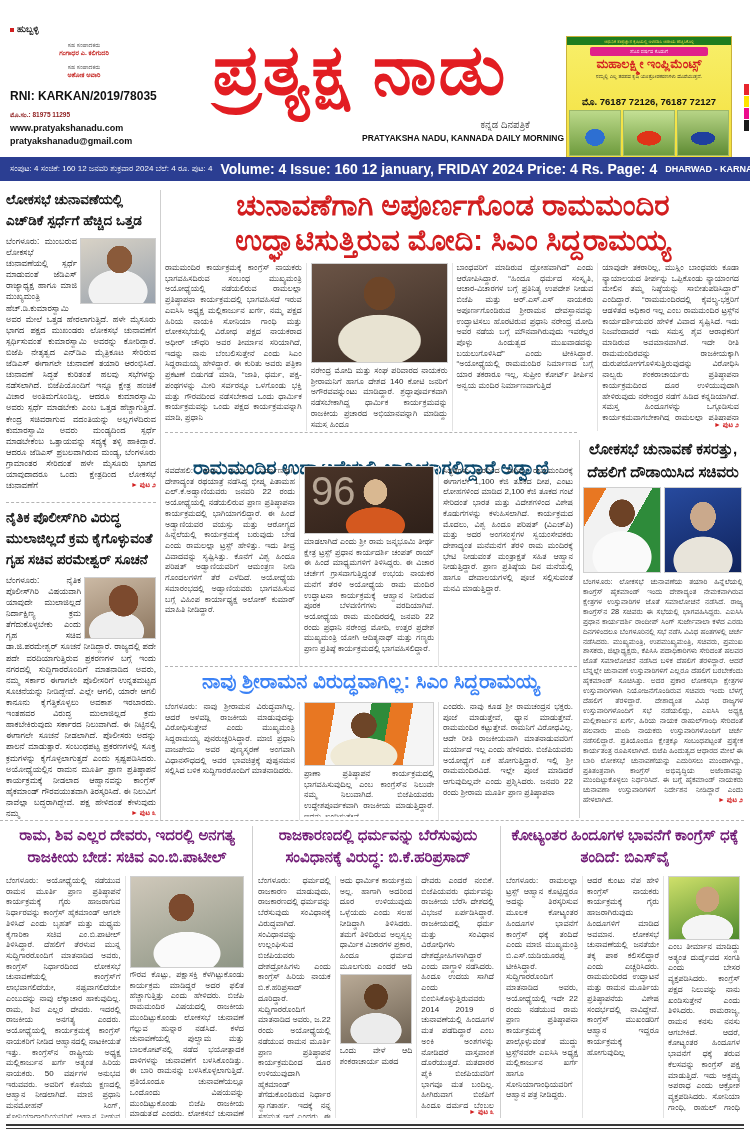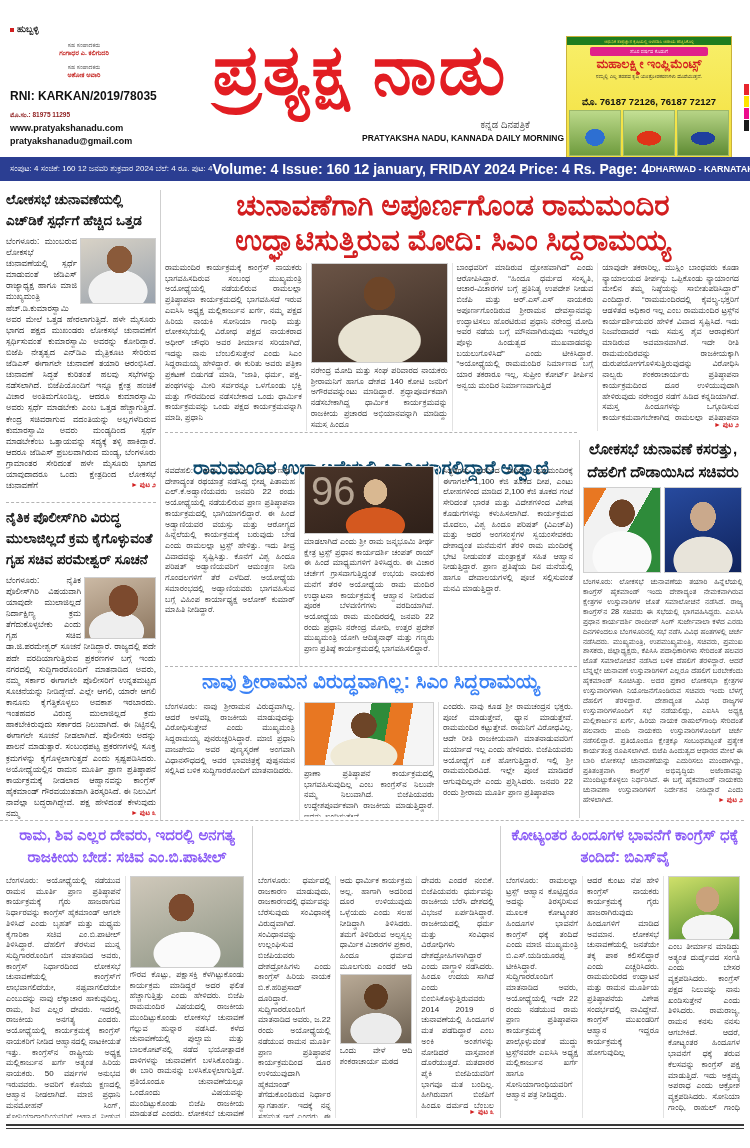--- a/index.html
+++ b/index.html
@@ -35,21 +35,21 @@
   .ad-imgs { display:flex; gap:2px; padding:2px 2px 0; }
   .ad-img { flex:1; height:46px; border:1px solid #9db86a; }
   .ad-img.i1 { background:radial-gradient(16px 14px at 50% 60%,#2d6fd2 0 60%,transparent 61%),linear-gradient(180deg,#bcd98a,#6f9c3e); }
   .ad-img.i2 { background:radial-gradient(20px 12px at 50% 62%,#e03318 0 60%,transparent 61%),linear-gradient(180deg,#c4e094,#6f9c3e); }
   .ad-img.i3 { background:radial-gradient(20px 11px at 50% 62%,#1f3f9e 0 60%,transparent 61%),linear-gradient(180deg,#b7d486,#5f8c34); }
   .ad-strip2 { background:#2d8a2d; color:#fff; font-size:4.5px; text-align:center; padding:1.5px 1px; margin-top:2px; white-space:nowrap; overflow:hidden; }
   .regmarks { position:absolute; left:744px; top:84px; width:5px; }
   .regmarks div { width:5px; height:11px; margin-bottom:1px; }
   
   .infobar { position:absolute; left:0; top:157px; width:750px; height:24px; background:#2b3e92;
-             color:#fff; display:flex; align-items:center; padding:0 10px; gap:0; }
+             color:#fff; display:flex; align-items:center; padding:0 10px; gap:8px; }
   .ib-kn { font-size:8px; white-space:nowrap; }
   .ib-en { font-size:14px; font-weight:bold; white-space:nowrap; flex:1; text-align:center; }
   .ib-reg { font-size:9px; font-weight:bold; white-space:nowrap; }
   
   .hl { font-weight:bold; color:#111; }
   .body-txt { font-size:8px; line-height:1.34; text-align:justify; color:#262626; overflow:hidden; }
   .cols { display:flex; }
   .col { flex:1; padding:0 4px; border-left:1px solid #e2e2e2; overflow:hidden; }
   .col:first-child { border-left:none; padding-left:0; }
   .photo { border:1px solid #cfcfcf; }
@@ -89,21 +89,21 @@
   .ph-sonia { width:78px; height:86px;
             background:radial-gradient(13px 15px at 50% 34%,#caa98c 0 97%,transparent),radial-gradient(30px 24px at 50% 86%,#e8e4da 0 97%,transparent),linear-gradient(160deg,#274a9e,#10235c); }
   .sonia .body-txt { margin-top:4px; height:234px; font-size:7.4px; }
   
   .sd2-hl { position:absolute; left:165px; top:670px; width:412px; text-align:center;
             font-size:20px; font-weight:bold; color:#3b82f6; white-space:nowrap; }
   .sd2-body { position:absolute; left:165px; top:702px; width:412px; height:118px; }
   .ph-siddu2 { width:100%; height:64px; margin-bottom:3px;
             background:radial-gradient(13px 13px at 46% 36%,#6d4528 0 97%,transparent),radial-gradient(34px 18px at 46% 85%,#f0ead6 0 97%,transparent),linear-gradient(100deg,#e87722 0 22%,#f5f5f5 22% 48%,#2e8b3a 48% 62%,#e87722 62% 78%,#f5f5f5 78% 100%); }
   
-  .bot-hl { position:absolute; text-align:center; font-size:15px; line-height:1.45; font-weight:bold; color:#8b5cf6; top:824px; }
+  .bot-hl { position:absolute; text-align:center; font-size:15px; line-height:1.45; font-weight:bold; color:#701a75; top:824px; }
   .bot-body { position:absolute; top:876px; height:242px; }
   .ph-patil { width:100%; height:92px; margin-bottom:2px;
             background:radial-gradient(13px 14px at 45% 34%,#7c4a2e 0 97%,transparent),radial-gradient(34px 22px at 50% 85%,#fafafa 0 97%,transparent),linear-gradient(160deg,#cfc8ba,#8f9686); }
   .ph-hari { width:100%; height:70px; margin:2px 0;
             background:radial-gradient(12px 13px at 50% 32%,#5f3c22 0 97%,transparent),radial-gradient(26px 18px at 50% 82%,#ececec 0 97%,transparent),linear-gradient(160deg,#b9aa96,#6d6152); }
   .ph-bsy { width:100%; height:64px; margin-bottom:2px;
             background:radial-gradient(12px 13px at 55% 36%,#caa27b 0 97%,transparent),radial-gradient(26px 16px at 55% 86%,#f5f5f5 0 97%,transparent),linear-gradient(160deg,#cfe06a,#4f8a2e); }
 </style>
 </head>
 <body>
@@ -242,20 +242,21 @@
   <div class="bot-body cols" style="left:6px; width:242px">
     <div class="col body-txt">ಬೆಂಗಳೂರು: ಅಯೋಧ್ಯೆಯಲ್ಲಿ ನಡೆಯುವ ರಾಮನ ಮೂರ್ತಿ ಪ್ರಾಣ ಪ್ರತಿಷ್ಠಾಪನೆ ಕಾರ್ಯಕ್ರಮಕ್ಕೆ ಗೈರು ಹಾಜರಾಗುವ ನಿರ್ಧಾರವನ್ನು ಕಾಂಗ್ರೆಸ್ ಹೈಕಮಾಂಡ್ ಆಗಲೇ ತಿಳಿಸಿದೆ ಎಂದು ಬೃಹತ್ ಮತ್ತು ಮಧ್ಯಮ ಕೈಗಾರಿಕಾ ಸಚಿವ ಎಂ.ಬಿ.ಪಾಟೀಲ್ ತಿಳಿಸಿದ್ದಾರೆ. ದೆಹಲಿಗೆ ತೆರಳುವ ಮುನ್ನ ಸುದ್ದಿಗಾರರೊಂದಿಗೆ ಮಾತನಾಡಿದ ಅವರು, ಕಾಂಗ್ರೆಸ್ ನಿರ್ಧಾರದಿಂದ ಲೋಕಸಭೆ ಚುನಾವಣೆಯಲ್ಲಿ ಕಾಂಗ್ರೆಸ್‌ಗೆ ಲಾಭವಾಗಲಿದೆಯೇ, ನಷ್ಟವಾಗಲಿದೆಯೇ ಎಂಬುದನ್ನು ನಾವು ಲೆಕ್ಕಾಚಾರ ಹಾಕುವುದಿಲ್ಲ. ರಾಮ, ಶಿವ ಎಲ್ಲರ ದೇವರು. ಇದರಲ್ಲಿ ರಾಜಕೀಯ ಅನಗತ್ಯ ಎಂದರು. ಅಯೋಧ್ಯೆಯಲ್ಲಿ ಕಾರ್ಯಕ್ರಮಕ್ಕೆ ಕಾಂಗ್ರೆಸ್ ನಾಯಕರಿಗೆ ನೀಡಿದ ಆಹ್ವಾನದಲ್ಲಿ ನಾಟಕೀಯತೆ ಇತ್ತು. ಕಾಂಗ್ರೆಸ್‌ನ ರಾಷ್ಟ್ರೀಯ ಅಧ್ಯಕ್ಷ ಮಲ್ಲಿಕಾರ್ಜುನ ಖರ್ಗೆ ಅತ್ಯಂತ ಹಿರಿಯ ನಾಯಕರು. 50 ವರ್ಷಗಳ ಅನುಭವ ಇರುವವರು. ಅವರಿಗೆ ಕೊನೆಯ ಕ್ಷಣದಲ್ಲಿ ಆಹ್ವಾನ ನೀಡಲಾಗಿದೆ. ಮಾಜಿ ಪ್ರಧಾನಿ ಮನಮೋಹನ್ ಸಿಂಗ್, ಸೋನಿಯಾಗಾಂಧಿಯವರಿಗೆ ಆಹ್ವಾನ ನೀಡುವ ವಿಷಯದಲ್ಲೂ ನೇಪಮಾತ್ರ ಎಂಬಂತೆ ನಡೆದುಕೊಳ್ಳಲಾಗಿದೆ. ಎಲ್ಲರಿಗೂ</div>
     <div class="col">
       <div class="photo ph-patil"></div>
       <div class="body-txt" style="height:146px">ಗೌರವ ಕೊಟ್ಟು, ಪಕ್ಷಾಸಕ್ತಿ ಕೆಳಗಿಟ್ಟುಕೊಂಡು ಕಾರ್ಯಕ್ರಮ ಮಾಡಿದ್ದರೆ ಅದರ ಫಲಿತ ಹೆಚ್ಚಾಗುತ್ತಿತ್ತು ಎಂದು ಹೇಳಿದರು. ಬಿಜೆಪಿ ರಾಮಮಂದಿರ ವಿಷಯದಲ್ಲಿ ರಾಜಕೀಯ ಮುಂದಿಟ್ಟುಕೊಂಡು ಲೋಕಸಭೆ ಚುನಾವಣೆ ಗೆಲ್ಲುವ ಹುನ್ನಾರ ನಡೆಸಿದೆ. ಕಳೆದ ಚುನಾವಣೆಯಲ್ಲಿ ಪುಲ್ವಾಮ ಮತ್ತು ಬಾಲಕೋಟ್‌ನಲ್ಲಿ ನಡೆದ ಭಯೋತ್ಪಾದಕ ದಾಳಿಗಳನ್ನು ಚುನಾವಣೆಗೆ ಬಳಸಿಕೊಂಡಿತ್ತು. ಈ ಬಾರಿ ರಾಮನನ್ನು ಬಳಸಿಕೊಳ್ಳಲಾಗುತ್ತಿದೆ. ಪ್ರತಿಯೊಂದೂ ಚುನಾವಣೆಯಲ್ಲೂ ಒಂದೊಂದು ವಿಷಯವನ್ನು ಮುಂದಿಟ್ಟುಕೊಂಡು ಬಿಜೆಪಿ ರಾಜಕೀಯ ಮಾಡುತ್ತದೆ ಎಂದರು. ಲೋಕಸಭೆ ಚುನಾವಣೆ ತಯಾರಿಗೆ ಸಂಬಂಧಪಟ್ಟಂತೆ ಕಾಂಗ್ರೆಸ್ ಹೈಕಮಾಂಡ್ ದೆಹಲಿಯಲ್ಲಿಂದು ಸಭೆ ನಡೆಯಲಿದೆ. ಅದರಲ್ಲಿ ಉಸ್ತುವಾರಿಗಳಾಗಿರುವ ಎಲ್ಲಾ ಸಚಿವರೂ ಭಾಗವಹಿಸುತ್ತಿದ್ದೇವೆ. 20 ಸ್ಥಾನಗಳನ್ನು ಗೆಲ್ಲುವುದು ನಮ್ಮ ಗುರಿ ಎಂದು ಹೇಳಿದರು.</div>
     </div>
   </div>
 
   <div class="vrule" style="left:252px; top:826px; height:292px"></div>
 
+  <div class="bot-hl" style="left:258px; width:240px">ರಾಜಕಾರಣದಲ್ಲಿ ಧರ್ಮವನ್ನು ಬೆರೆಸುವುದು ಸಂವಿಧಾನಕ್ಕೆ ವಿರುದ್ಧ: ಬಿ.ಕೆ.ಹರಿಪ್ರಸಾದ್</div>
   <div class="bot-body cols" style="left:258px; width:240px">
     <div class="col body-txt">ಬೆಂಗಳೂರು: ಧರ್ಮದಲ್ಲಿ ರಾಜಕಾರಣ ಮಾಡುವುದು, ರಾಜಕಾರಣದಲ್ಲಿ ಧರ್ಮವನ್ನು ಬೆರೆಸುವುದು ಸಂವಿಧಾನಕ್ಕೆ ವಿರುದ್ಧವಾಗಿದೆ. ಸಂವಿಧಾನವನ್ನು ಉಲ್ಲಂಘಿಸುವ ಬಿಜೆಪಿಯವರು ದೇಶದ್ರೋಹಿಗಳು ಎಂದು ಕಾಂಗ್ರೆಸ್ ಹಿರಿಯ ನಾಯಕ ಬಿ.ಕೆ.ಹರಿಪ್ರಸಾದ್ ದೂರಿದ್ದಾರೆ. ಸುದ್ದಿಗಾರರೊಂದಿಗೆ ಮಾತನಾಡಿದ ಅವರು, ಜ.22 ರಂದು ಅಯೋಧ್ಯೆಯಲ್ಲಿ ನಡೆಯುವ ರಾಮನ ಮೂರ್ತಿ ಪ್ರಾಣ ಪ್ರತಿಷ್ಠಾಪನೆ ಕಾರ್ಯಕ್ರಮದಿಂದ ದೂರ ಉಳಿಯುವುದಾಗಿ ಹೈಕಮಾಂಡ್ ತೆಗೆದುಕೊಂಡಿರುವ ನಿರ್ಧಾರ ಸ್ವಾಗತಾರ್ಹ. ಇದಕ್ಕೆ ನನ್ನ ಸಹಮತ ಇದೆ ಎಂದರು. ಈ ಹಿಂದೆ ನಾವು ಎಐಸಿಸಿ ಅಧ್ಯಕ್ಷರಿಗೆ ಪತ್ರ ಬರೆದು ಜ.22 ರಂದು ನಡೆಯಲಿರುವ ಕಾರ್ಯಕ್ರಮ ರಾಜಕೀಯ ಪ್ರಚಾರಮಯವಾಗಿದೆ.</div>
     <div class="col">
       <div class="body-txt" style="height:96px">ಅದು ಧಾರ್ಮಿಕ ಕಾರ್ಯಕ್ರಮ ಅಲ್ಲ. ಹಾಗಾಗಿ ಅದರಿಂದ ದೂರ ಉಳಿಯುವುದು ಒಳ್ಳೆಯದು ಎಂದು ಸಲಹೆ ನೀಡಿದ್ದಾಗಿ ತಿಳಿಸಿದರು. ತಮಗೆ ತಿಳಿದಿರುವ ಅಲ್ಪಸ್ವಲ್ಪ ಧಾರ್ಮಿಕ ವಿಚಾರಗಳ ಪ್ರಕಾರ, ಹಿಂದೂ ಧರ್ಮದ ಮೂಲಗುರು ಎಂದರೆ ಆದಿ ಶಂಕರಾಚಾರ್ಯರು. ಅವರು ಸ್ಥಾಪಿಸಿದ ಮಠದ ಜಗದ್ಗುರುಗಳು ಅಯೋಧ್ಯೆಯಲ್ಲಿ ನಡೆಯುತ್ತಿರುವ ಕಾರ್ಯಕ್ರಮವನ್ನು ಬಹಿಷ್ಕರಿಸಿದ್ದಾರೆ.</div>
       <div class="photo ph-hari"></div>
       <div class="body-txt" style="height:66px">ಒಂದು ವೇಳೆ ಆದಿ ಶಂಕರಾಚಾರ್ಯ ಮಠದ</div>
     </div>
     <div class="col">
       <div class="body-txt" style="height:232px">ದೇವರು ಎಂದರೆ ನಂಬಿಕೆ. ಬಿಜೆಪಿಯವರು ಧರ್ಮವನ್ನು ರಾಜಕೀಯ ಬೆರೆಸಿ ದೇಶದಲ್ಲಿ ವಿಭಜನೆ ಏರ್ಪಡಿಸಿದ್ದಾರೆ. ರಾಜಕೀಯದಲ್ಲಿ ಧರ್ಮ ಮತ್ತು ಸಂವಿಧಾನ ವಿರೋಧಿಗಳು ದೇಶದ್ರೋಹಿಗಳಾಗಿದ್ದಾರೆ ಎಂದು ವಾಗ್ದಾಳಿ ನಡೆಸಿದರು. ಹಿಂದೂ ಉದಯ ಸಾಗಿದೆ ಎಂದು ಬಿಂಬಿಸಿಕೊಳ್ಳುತ್ತಿರುವವರು 2014 2019 ರ ಚುನಾವಣೆಯಲ್ಲಿ ಹಿಂದೂಗಳ ಮತ ಪಡೆದಿದ್ದಾರೆ ಎಂಬ ಅಂಕಿ ಅಂಶಗಳನ್ನು ನೋಡಿದರೆ ವಾಸ್ತವಾಂಶ ದೊರೆಯುತ್ತದೆ. ಮತದಾರರ ಪೈಕಿ ಬಿಜೆಪಿಯವರಿಗೆ ಭಾಗವೂ ಮತ ಬಂದಿಲ್ಲ. ಹೀಗಿರುವಾಗ ಬಿಜೆಪಿಗೆ ಹಿಂದೂ ಧರ್ಮದ ಬೆಂಬಲ ಇದೆ ಎಂದು ಹೇಗೆ ಹೇಳಿಕೊಳ್ಳುತ್ತಾರೆ ಎಂದು ತಿಳಿಸಿದರು. ಬಿಜೆಪಿಯವರು ಎಂದಿಗೂ ಜನರ ಪರವಾದ ವಿಚಾರಗಳ ಕುರಿತು ಚರ್ಚೆ ಮಾಡುವುದಿಲ್ಲ. ಪಕ್ಷ ಉದಯವಾದಾಗಲೇ 370</div>
       <span class="cont"><span>►</span> <span>ಪುಟ ೩</span></span>

